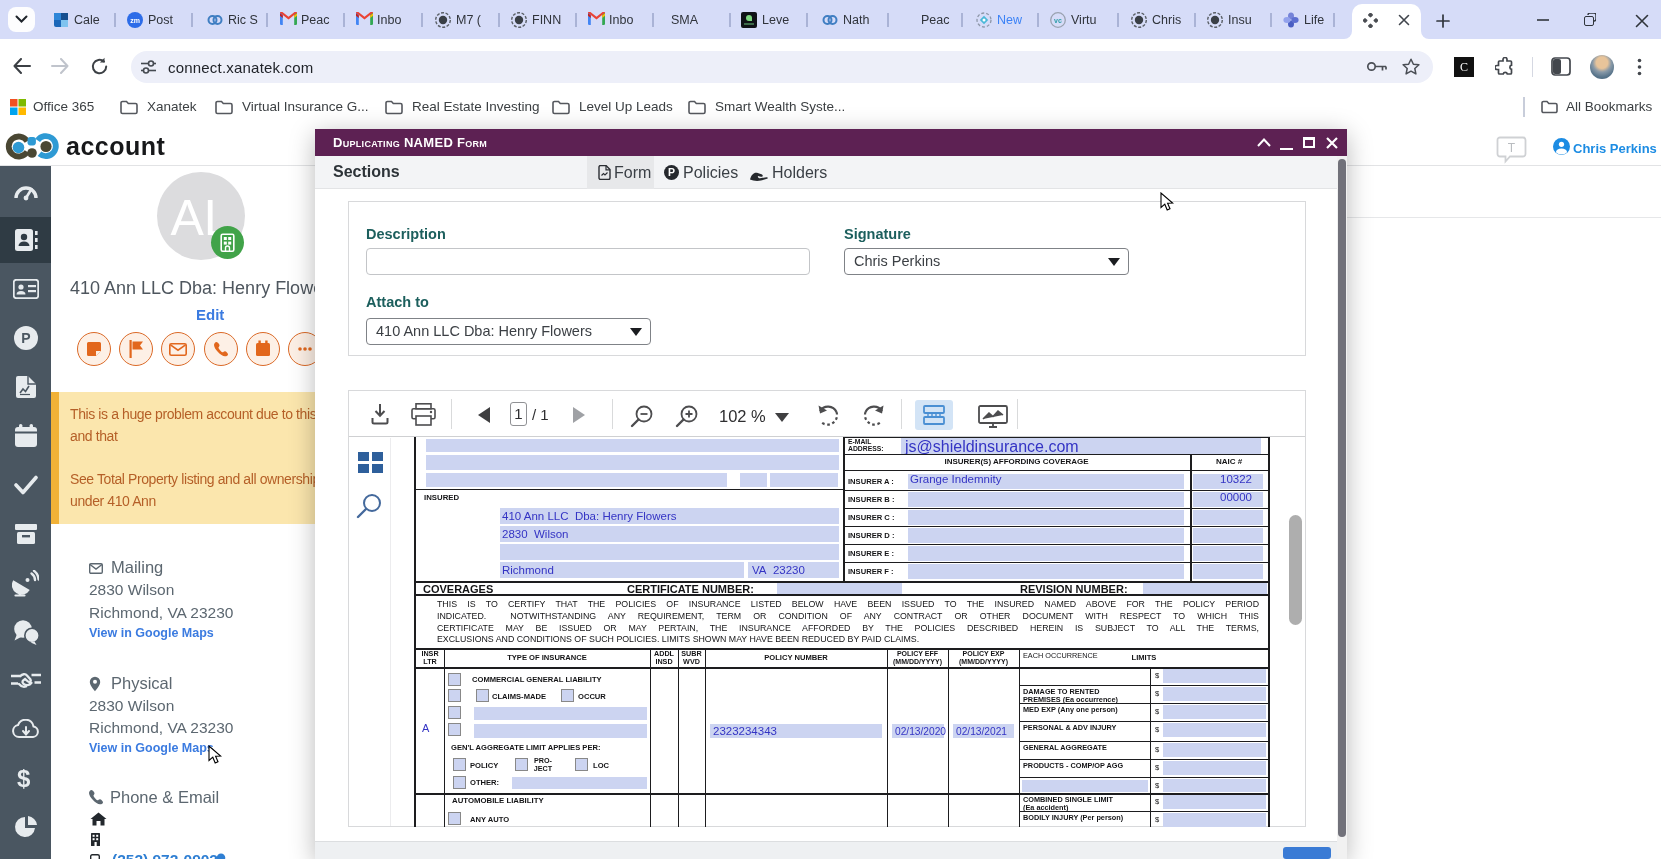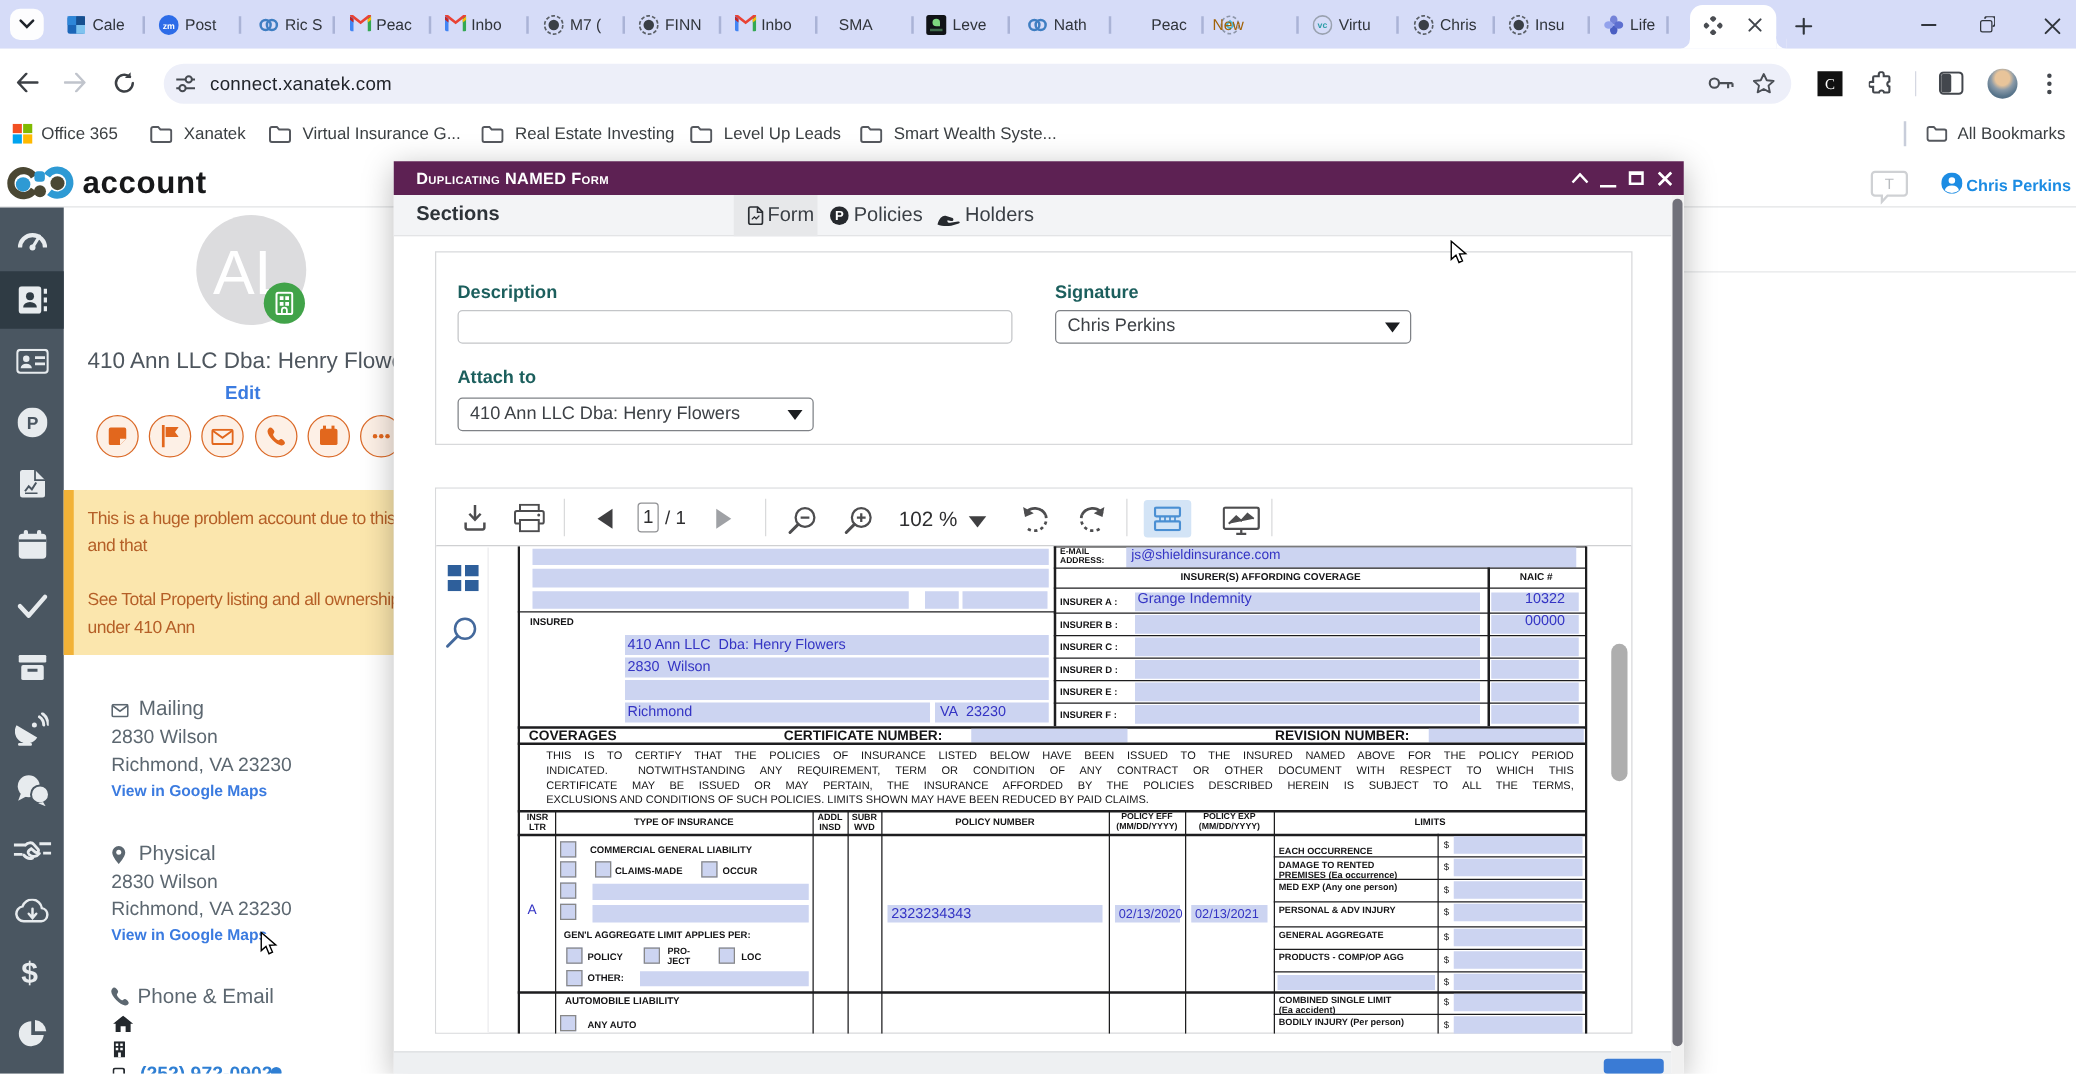--- a/index.html
+++ b/index.html
@@ -96,21 +96,21 @@
       <circle cx="10.5" cy="8" r="4"></circle>
     </g>
   </svg>
 <div class="a" style="left:843px;top:13px;font-size:12.5px;color:#30343b">Nath</div>
 <div class="a" style="left:921px;top:13px;font-size:12.5px;color:#30343b">Peac</div>
 <svg class="a" style="left:976px;top:12px" width="16" height="16" viewBox="0 0 16 16">
     <circle cx="8" cy="8" r="7" fill="none" stroke="#8d96a8" stroke-width="1.3" stroke-dasharray="3 2"></circle>
     <path d="M8 3.8 L12.2 8 L8 12.2 L3.8 8 Z" fill="#49b8d8"></path>
     <circle cx="8" cy="8" r="1.5" fill="#fff"></circle>
   </svg>
-<div class="a" style="left:970px;top:13px;font-size:12.5px;color:#a16207">New</div>
+<div class="a" style="left:997px;top:13px;font-size:12.5px;color:#3b82f6">New</div>
 <svg class="a" style="left:1050px;top:12px" width="16" height="16" viewBox="0 0 16 16">
     <circle cx="8" cy="8" r="7.3" fill="none" stroke="#9aa2b0" stroke-width="1.3"></circle>
     <text x="8" y="10.8" font-size="7" fill="#2d9da8" text-anchor="middle" font-family="Liberation Sans" font-weight="bold">vc</text>
   </svg>
 <div class="a" style="left:1071px;top:13px;font-size:12.5px;color:#30343b">Virtu</div>
 <svg class="a" style="left:1131px;top:12px" width="16" height="16" viewBox="0 0 16 16">
     <circle cx="8" cy="8" r="7.3" fill="none" stroke="#5a5f66" stroke-width="1.4" stroke-dasharray="3 1.6"></circle>
     <circle cx="8" cy="8" r="4.2" fill="#3a3f46"></circle>
   </svg>
 <div class="a" style="left:1152px;top:13px;font-size:12.5px;color:#30343b">Chris</div>
@@ -351,21 +351,21 @@
 <div class="a" style="left:211px;top:226px;width:33px;height:33px;border-radius:50%;background:#41a349"></div>
 <svg class="a" style="left:220px;top:233px" width="15" height="19" viewBox="0 0 15 19">
     <rect x="1.2" y="1.2" width="12.6" height="17" rx="1.5" fill="none" stroke="#fff" stroke-width="1.6"></rect>
     <rect x="3.8" y="4" width="3" height="3" fill="#fff"></rect>
     <rect x="8.2" y="4" width="3" height="3" fill="#fff"></rect>
     <rect x="3.8" y="8.6" width="3" height="3" fill="#fff"></rect>
     <rect x="8.2" y="8.6" width="3" height="3" fill="#fff"></rect>
     <path d="M5.5 18 v-3 a2 2 0 0 1 4 0 v3" fill="none" stroke="#fff" stroke-width="1.4"></path>
   </svg>
 <div class="a" style="left:70px;top:278px;width:245px;overflow:hidden;white-space:nowrap;font-size:18px;color:#4e565e">410 Ann LLC Dba: Henry Flowers</div>
-<div class="a" style="left:180px;top:306px;font-size:15px;font-weight:bold;color:#3b7be0">Edit</div>
+<div class="a" style="left:196px;top:306px;font-size:15px;font-weight:bold;color:#3b7be0">Edit</div>
 <div class="a" style="left:77px;top:332px;width:34px;height:34px;border-radius:50%;background:#fdf0e6;border:1px solid #db6a28"></div>
 <div class="a" style="left:119px;top:332px;width:34px;height:34px;border-radius:50%;background:#fdf0e6;border:1px solid #db6a28"></div>
 <div class="a" style="left:161px;top:332px;width:34px;height:34px;border-radius:50%;background:#fdf0e6;border:1px solid #db6a28"></div>
 <div class="a" style="left:204px;top:332px;width:34px;height:34px;border-radius:50%;background:#fdf0e6;border:1px solid #db6a28"></div>
 <div class="a" style="left:246px;top:332px;width:34px;height:34px;border-radius:50%;background:#fdf0e6;border:1px solid #db6a28"></div>
 <div class="a" style="left:288px;top:332px;width:34px;height:34px;border-radius:50%;background:#fdf0e6;border:1px solid #db6a28"></div>
 <svg class="a" style="left:86px;top:341px" width="16" height="16" viewBox="0 0 16 16">
     <path d="M1 2.5 A1.5 1.5 0 0 1 2.5 1 H13.5 A1.5 1.5 0 0 1 15 2.5 V10 L10 15 H2.5 A1.5 1.5 0 0 1 1 13.5 Z" fill="#e2671d"></path>
     <path d="M10 15 V10 H15" fill="#fdf0e6"></path>
   </svg>
@@ -564,21 +564,21 @@
 <div class="a" style="left:86px;top:125px;width:244px;height:16px;background:#ccd4f1"></div>
 <div class="a" style="left:334px;top:125px;width:91px;height:16px;background:#ccd4f1"></div>
 <div class="a" style="left:88px;top:73px;font-size:11.5px;color:#3434c4;white-space:nowrap;">410 Ann LLC&nbsp; Dba: Henry Flowers</div>
 <div class="a" style="left:88px;top:91px;font-size:11.5px;color:#3434c4;white-space:nowrap;">2830&nbsp; Wilson</div>
 <div class="a" style="left:88px;top:127px;font-size:11.5px;color:#3434c4;white-space:nowrap;">Richmond</div>
 <div class="a" style="left:338px;top:127px;font-size:11.5px;color:#3434c4;white-space:nowrap;">VA&nbsp; 23230</div>
 <div class="a" style="left:429px;top:0px;width:426px;height:1px;background:#1d1d1f"></div>
 <div class="a" style="left:434px;top:1px;font-size:6.8px;font-weight:bold;color:#141416;white-space:nowrap;">E-MAIL</div>
 <div class="a" style="left:434px;top:8px;font-size:6.8px;font-weight:bold;color:#141416;white-space:nowrap;">ADDRESS:</div>
 <div class="a" style="left:487px;top:1px;width:360px;height:16px;background:#ccd4f1"></div>
-<div class="a" style="left:491px;top:1px;font-size:11px;color:#3434c4;white-space:nowrap;">js@shieldinsurance.com</div>
+<div class="a" style="left:491px;top:1px;font-size:16px;color:#3434c4;white-space:nowrap;">js@shieldinsurance.com</div>
 <div class="a" style="left:429px;top:17px;width:425px;height:1px;background:#1d1d1f"></div>
 <div class="a" style="left:429px;top:21px;width:347px;text-align:center;font-weight:bold;font-size:8.0px;color:#141416;line-height:1.1">INSURER(S) AFFORDING COVERAGE</div>
 <div class="a" style="left:776px;top:21px;width:78px;text-align:center;font-weight:bold;font-size:8.0px;color:#141416;line-height:1.1">NAIC #</div>
 <div class="a" style="left:429px;top:33px;width:425px;height:1px;background:#1d1d1f"></div>
 <div class="a" style="left:776px;top:17px;width:2px;height:127px;background:#1d1d1f"></div>
 <div class="a" style="left:494px;top:37px;width:276px;height:15px;background:#ccd4f1"></div>
 <div class="a" style="left:779px;top:37px;width:70px;height:15px;background:#ccd4f1"></div>
 <div class="a" style="left:434px;top:40px;font-size:7.6px;font-weight:bold;color:#141416;white-space:nowrap;">INSURER A :</div>
 <div class="a" style="left:496px;top:36px;font-size:11.5px;color:#3434c4;white-space:nowrap;">Grange Indemnity</div>
 <div class="a" style="left:806px;top:36px;font-size:11.5px;color:#3434c4;white-space:nowrap;">10322</div>
@@ -669,21 +669,21 @@
 <div class="a" style="left:179px;top:324px;font-size:7.6px;font-weight:bold;color:#141416;white-space:nowrap;">LOC</div>
 <div class="a" style="left:39px;top:339px;width:13px;height:13px;background:#ccd4f1"></div>
 <div class="a" style="left:39px;top:339px;width:13px;height:13px;border:1px solid #888;background:#ccd4f1"></div>
 <div class="a" style="left:56px;top:341px;font-size:7.6px;font-weight:bold;color:#141416;white-space:nowrap;">OTHER:</div>
 <div class="a" style="left:98px;top:340px;width:135px;height:12px;background:#ccd4f1"></div>
 <div class="a" style="left:0px;top:356px;width:855px;height:2px;background:#1d1d1f"></div>
 <div class="a" style="left:38px;top:359px;font-size:7.8px;font-weight:bold;color:#141416;white-space:nowrap;">AUTOMOBILE&nbsp;LIABILITY</div>
 <div class="a" style="left:34px;top:375px;width:13px;height:13px;background:#ccd4f1"></div>
 <div class="a" style="left:34px;top:375px;width:13px;height:13px;border:1px solid #888;background:#ccd4f1"></div>
 <div class="a" style="left:56px;top:378px;font-size:7.6px;font-weight:bold;color:#141416;white-space:nowrap;">ANY AUTO</div>
-<div class="a" style="left:609px;top:240px;width:156px;font-size:7.3px;font-weight:bold;color:#141416;line-height:8.2px">EACH OCCURRENCE</div>
+<div class="a" style="left:609px;top:215px;width:156px;font-size:7.3px;font-weight:normal;color:#141416;line-height:8.2px">EACH OCCURRENCE</div>
 <div class="a" style="left:741px;top:234px;font-size:7.6px;color:#141416;white-space:nowrap;">$</div>
 <div class="a" style="left:749px;top:232px;width:103px;height:14px;background:#ccd4f1"></div>
 <div class="a" style="left:605px;top:248px;width:250px;height:1px;background:#1d1d1f"></div>
 <div class="a" style="left:609px;top:251px;width:128px;font-size:7.3px;font-weight:bold;color:#141416;line-height:8.2px">DAMAGE TO RENTED<br>PREMISES (Ea occurrence)</div>
 <div class="a" style="left:741px;top:252px;font-size:7.6px;color:#141416;white-space:nowrap;">$</div>
 <div class="a" style="left:749px;top:250px;width:103px;height:14px;background:#ccd4f1"></div>
 <div class="a" style="left:605px;top:266px;width:250px;height:1px;background:#1d1d1f"></div>
 <div class="a" style="left:609px;top:269px;width:128px;font-size:7.3px;font-weight:bold;color:#141416;line-height:8.2px">MED EXP (Any one person)</div>
 <div class="a" style="left:741px;top:270px;font-size:7.6px;color:#141416;white-space:nowrap;">$</div>
 <div class="a" style="left:749px;top:268px;width:103px;height:14px;background:#ccd4f1"></div>

